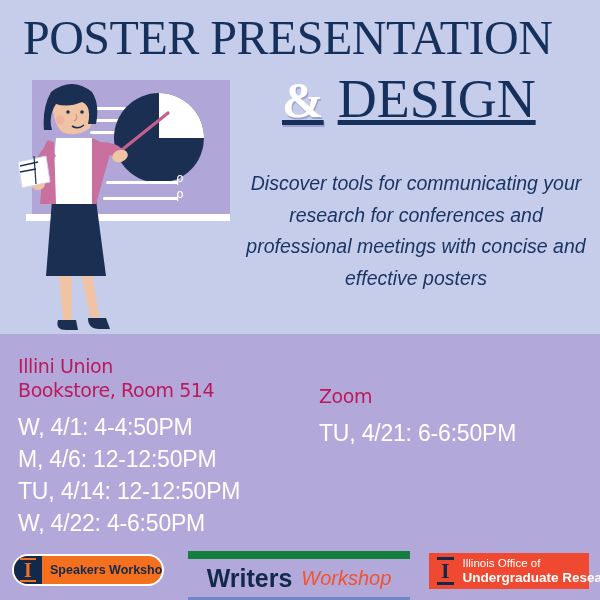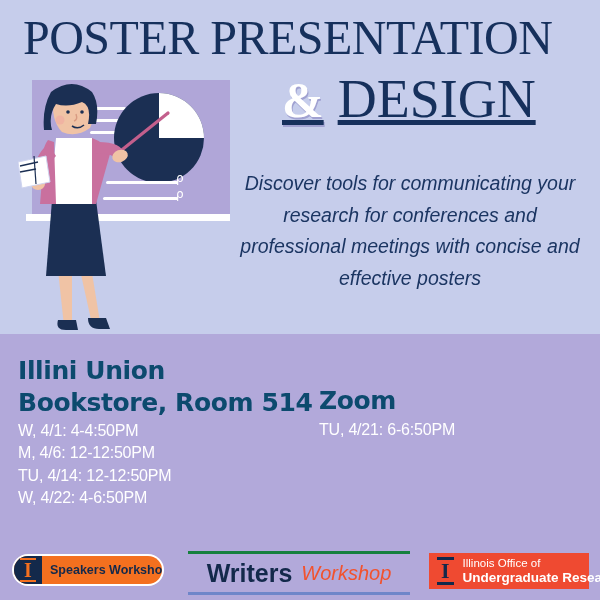--- a/index.html
+++ b/index.html
@@ -55,21 +55,21 @@
     color: #ffffff;
     font-weight: bold;
     font-size: 50px;
     margin-right: 14px;
     text-shadow: 1px 2px 0 rgba(90,80,160,.35);
   }
 
   
   .desc {
     position: absolute;
-    left: 230px; top: 168px;
+    left: 236px; top: 168px;
     width: 360px;
     text-align: center;
     color: #1b3562;
     font-style: italic;
     font-size: 19.5px;
     line-height: 1.62;
     font-family: "Liberation Sans", sans-serif;
   }
 
   
@@ -78,34 +78,34 @@
     left: 18px; top: 80px;
     width: 212px; height: 255px;
   }
   .illo svg { display:block; }
 
   
   .col-left { position: absolute; left: 18px; top: 355px; width: 310px; }
   .col-right { position: absolute; left: 319px; top: 385px; width: 255px; }
 
   .loc-title {
-    color: #0c4a6e;
+    color: #be185d;
     font-family: "DejaVu Sans", sans-serif;
-    font-weight: bold;
-    font-size: 25px;
+    font-weight: normal;
+    font-size: 19px;
     line-height: 1.26;
     letter-spacing: -0.4px;
   }
   .sess {
     color: #ffffff;
-    font-size: 16px;
+    font-size: 23px;
     line-height: 1.40;
     font-family: "Liberation Sans", sans-serif;
     letter-spacing: -0.2px;
-    margin-top: 2px;
+    margin-top: 8px;
   }
   .sess div { white-space: nowrap; }
 
   
   .logo-speakers {
     position: absolute; left: 12px; top: 554px;
     height: 32px; width: 152px;
     background: #ffffff;
     border-radius: 16px;
     padding: 2px;
@@ -140,21 +140,21 @@
     font-weight: bold;
     font-size: 12.5px;
     padding-left: 8px;
     white-space: nowrap;
     font-family: "Liberation Sans", sans-serif;
   }
 
   .logo-writers {
     position: absolute; left: 188px; top: 551px;
     width: 222px; height: 38px;
-    border-top: 3px solid #15803d;
+    border-top: 8px solid #15803d;
     border-bottom: 3px solid #6f86c9;
     display: flex; align-items: center; justify-content: center;
     gap: 9px;
   }
   .writers-a {
     color: #13294b; font-weight: bold; font-size: 25px;
     font-family: "Liberation Sans", sans-serif;
   }
   .writers-b {
     color: #f2522d; font-style: italic; font-size: 20px;

